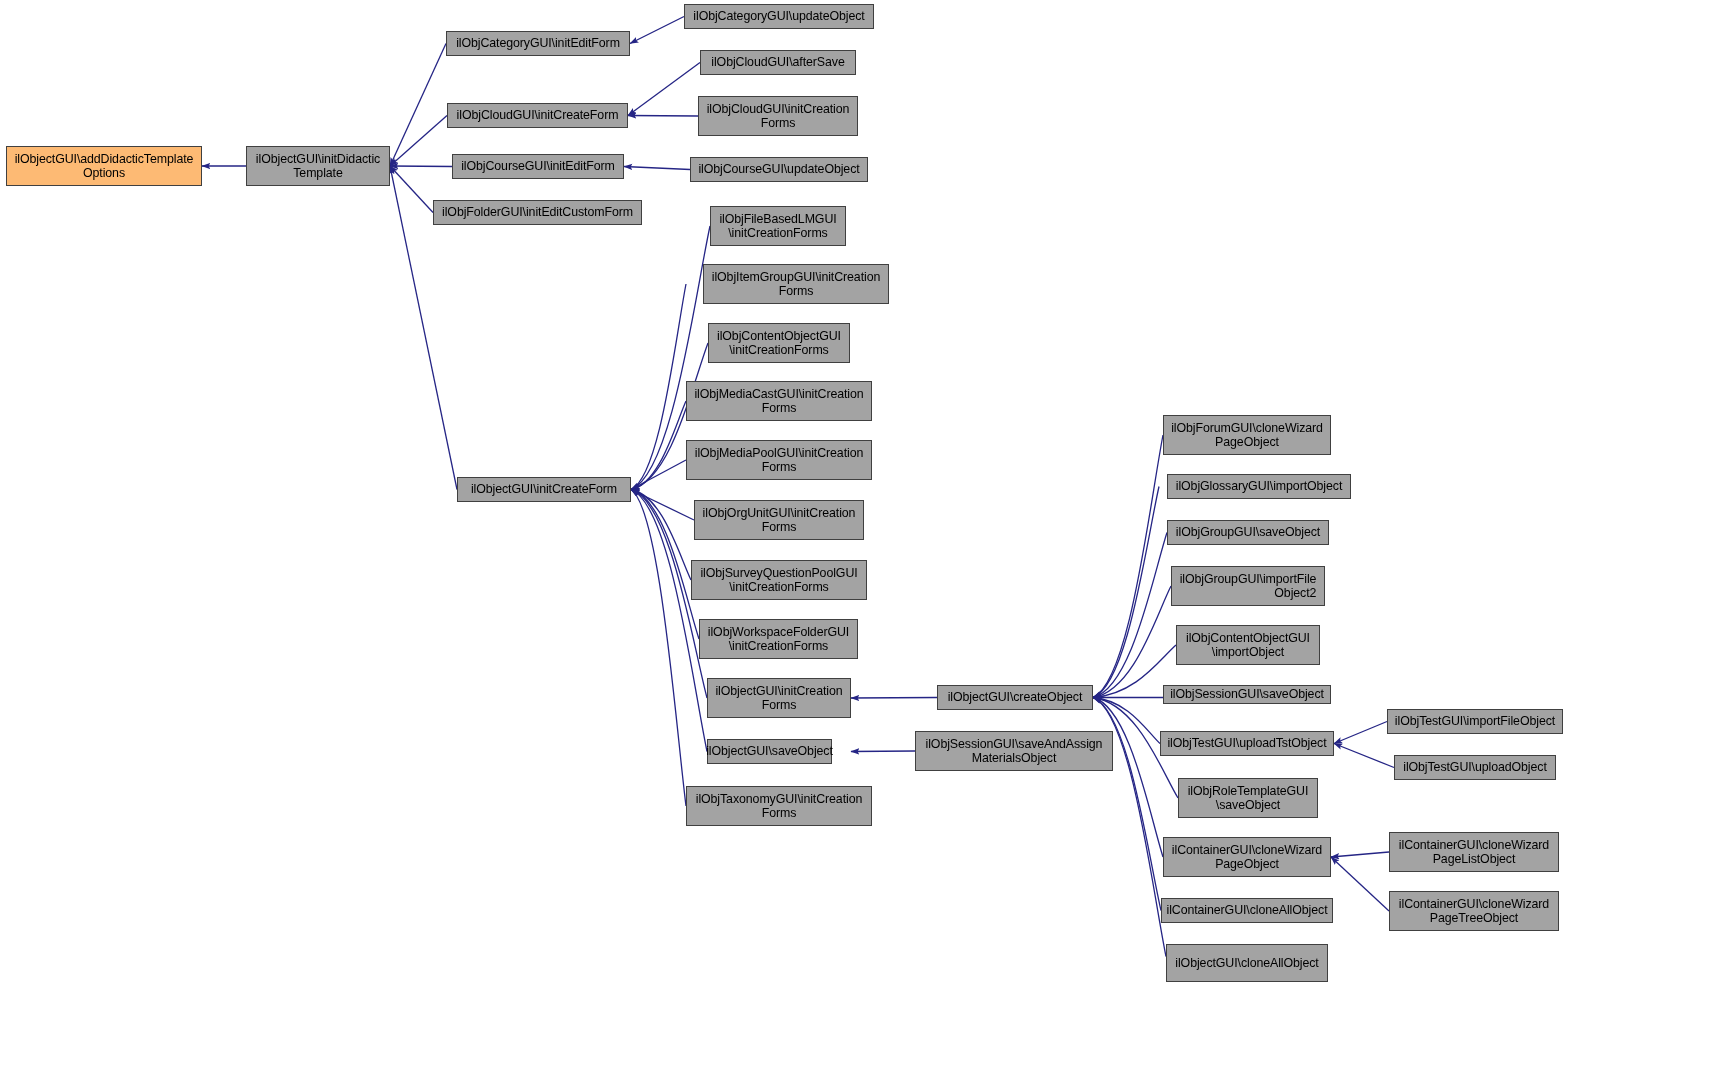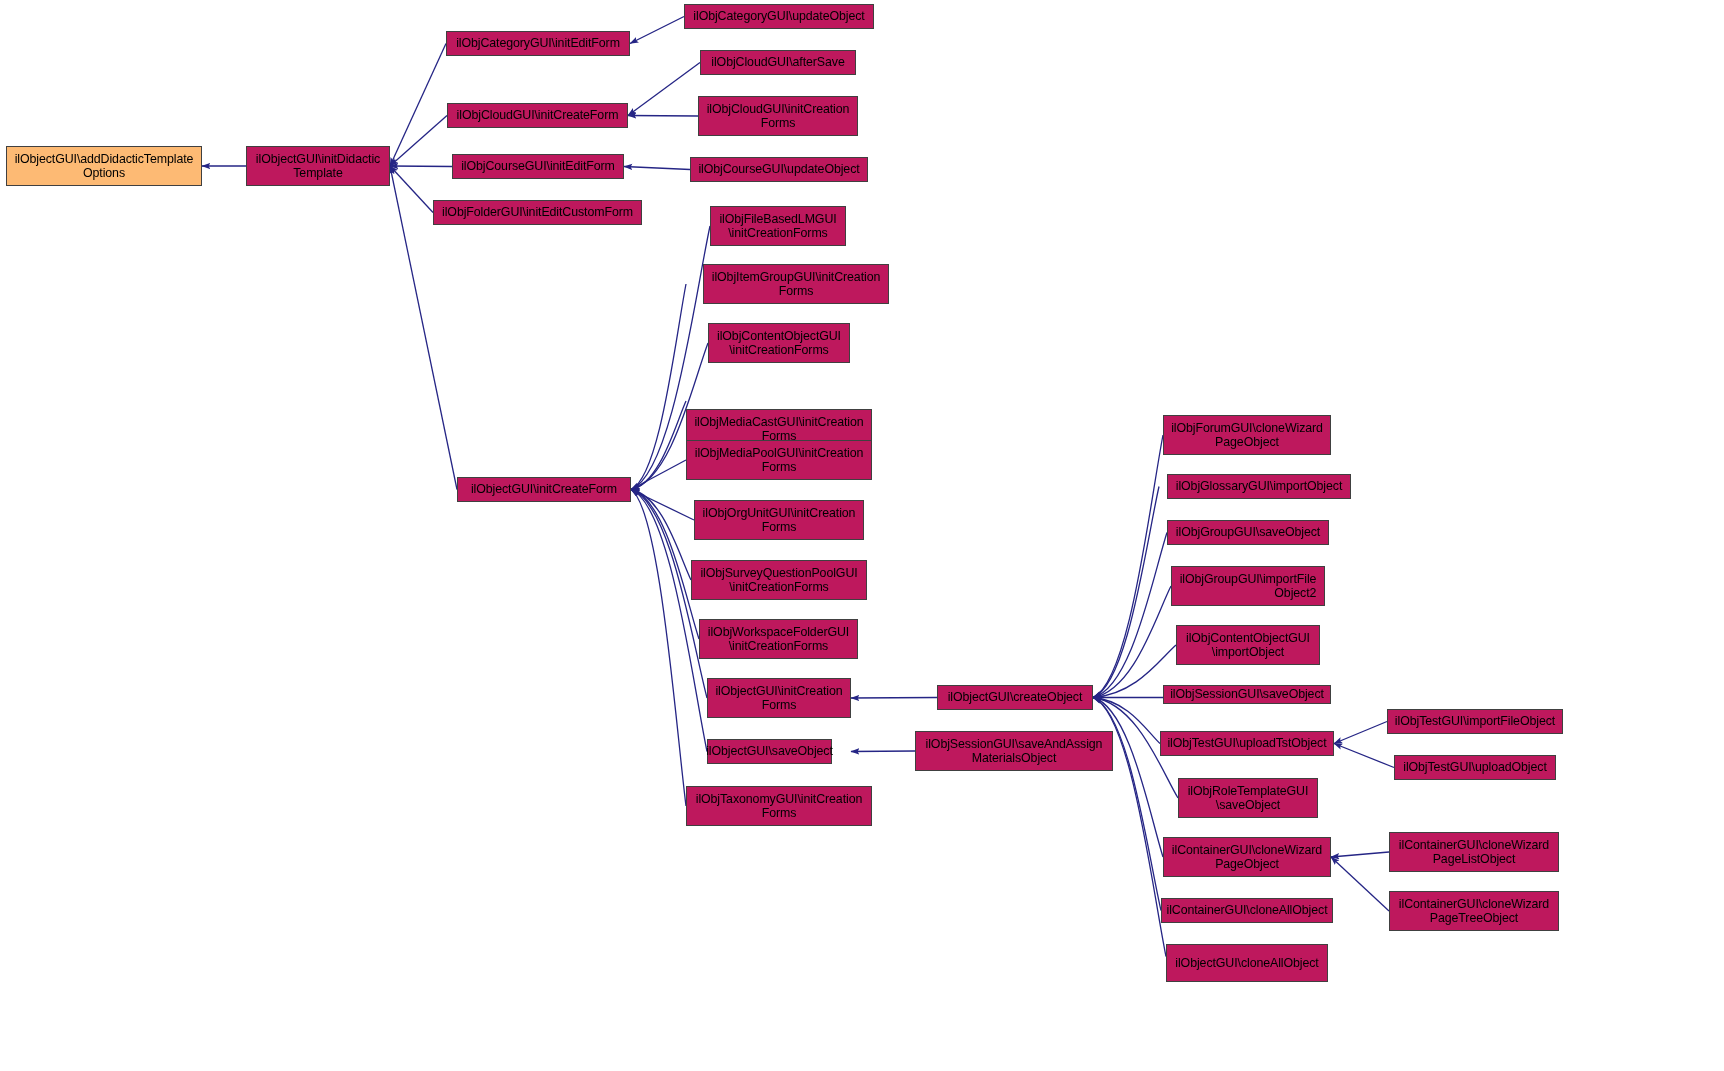--- a/index.html
+++ b/index.html
@@ -21,21 +21,21 @@
     left: 0;
     top: 0;
     width: 1724px;
     height: 1071px;
     pointer-events: none;
   }
   .node {
     position: absolute;
     box-sizing: border-box;
     border: 1px solid #404040;
-    background: #be185d;
+    background: #a3a3a3;
     color: #000000;
     font-size: 12.4px;
     line-height: 14.5px;
     display: flex;
     align-items: center;
     justify-content: center;
     text-align: center;
     white-space: pre-line;
     letter-spacing: -0.1px;
     z-index: 5;
@@ -109,21 +109,21 @@
     <div class="node" style="left: 700px; top: 50px; width: 156px; height: 25px;"><span class="lbl">ilObjCloudGUI\afterSave</span></div>
     <div class="node" style="left: 698px; top: 96px; width: 160px; height: 40px;"><span class="lbl">ilObjCloudGUI\initCreation
 Forms</span></div>
     <div class="node" style="left: 690px; top: 157px; width: 178px; height: 25px;"><span class="lbl">ilObjCourseGUI\updateObject</span></div>
     <div class="node" style="left: 710px; top: 206px; width: 136px; height: 40px;"><span class="lbl">ilObjFileBasedLMGUI
 \initCreationForms</span></div>
     <div class="node" style="left: 686px; top: 264px; width: 186px; height: 40px; margin-left: 17px;"><span class="lbl">ilObjItemGroupGUI\initCreation
 Forms</span></div>
     <div class="node" style="left: 708px; top: 323px; width: 142px; height: 40px;"><span class="lbl">ilObjContentObjectGUI
 \initCreationForms</span></div>
-    <div class="node" style="left: 686px; top: 381px; width: 186px; height: 40px; margin-top: 28px;"><span class="lbl">ilObjMediaCastGUI\initCreation
+    <div class="node" style="left: 686px; top: 381px; width: 186px; height: 40px;"><span class="lbl">ilObjMediaCastGUI\initCreation
 Forms</span></div>
     <div class="node" style="left: 686px; top: 440px; width: 186px; height: 40px;"><span class="lbl">ilObjMediaPoolGUI\initCreation
 Forms</span></div>
     <div class="node" style="left: 694px; top: 500px; width: 170px; height: 40px;"><span class="lbl">ilObjOrgUnitGUI\initCreation
 Forms</span></div>
     <div class="node" style="left: 691px; top: 560px; width: 176px; height: 40px;"><span class="lbl">ilObjSurveyQuestionPoolGUI
 \initCreationForms</span></div>
     <div class="node" style="left: 699px; top: 619px; width: 159px; height: 40px;"><span class="lbl">ilObjWorkspaceFolderGUI
 \initCreationForms</span></div>
     <div class="node" style="left: 707px; top: 678px; width: 144px; height: 40px;"><span class="lbl">ilObjectGUI\initCreation

